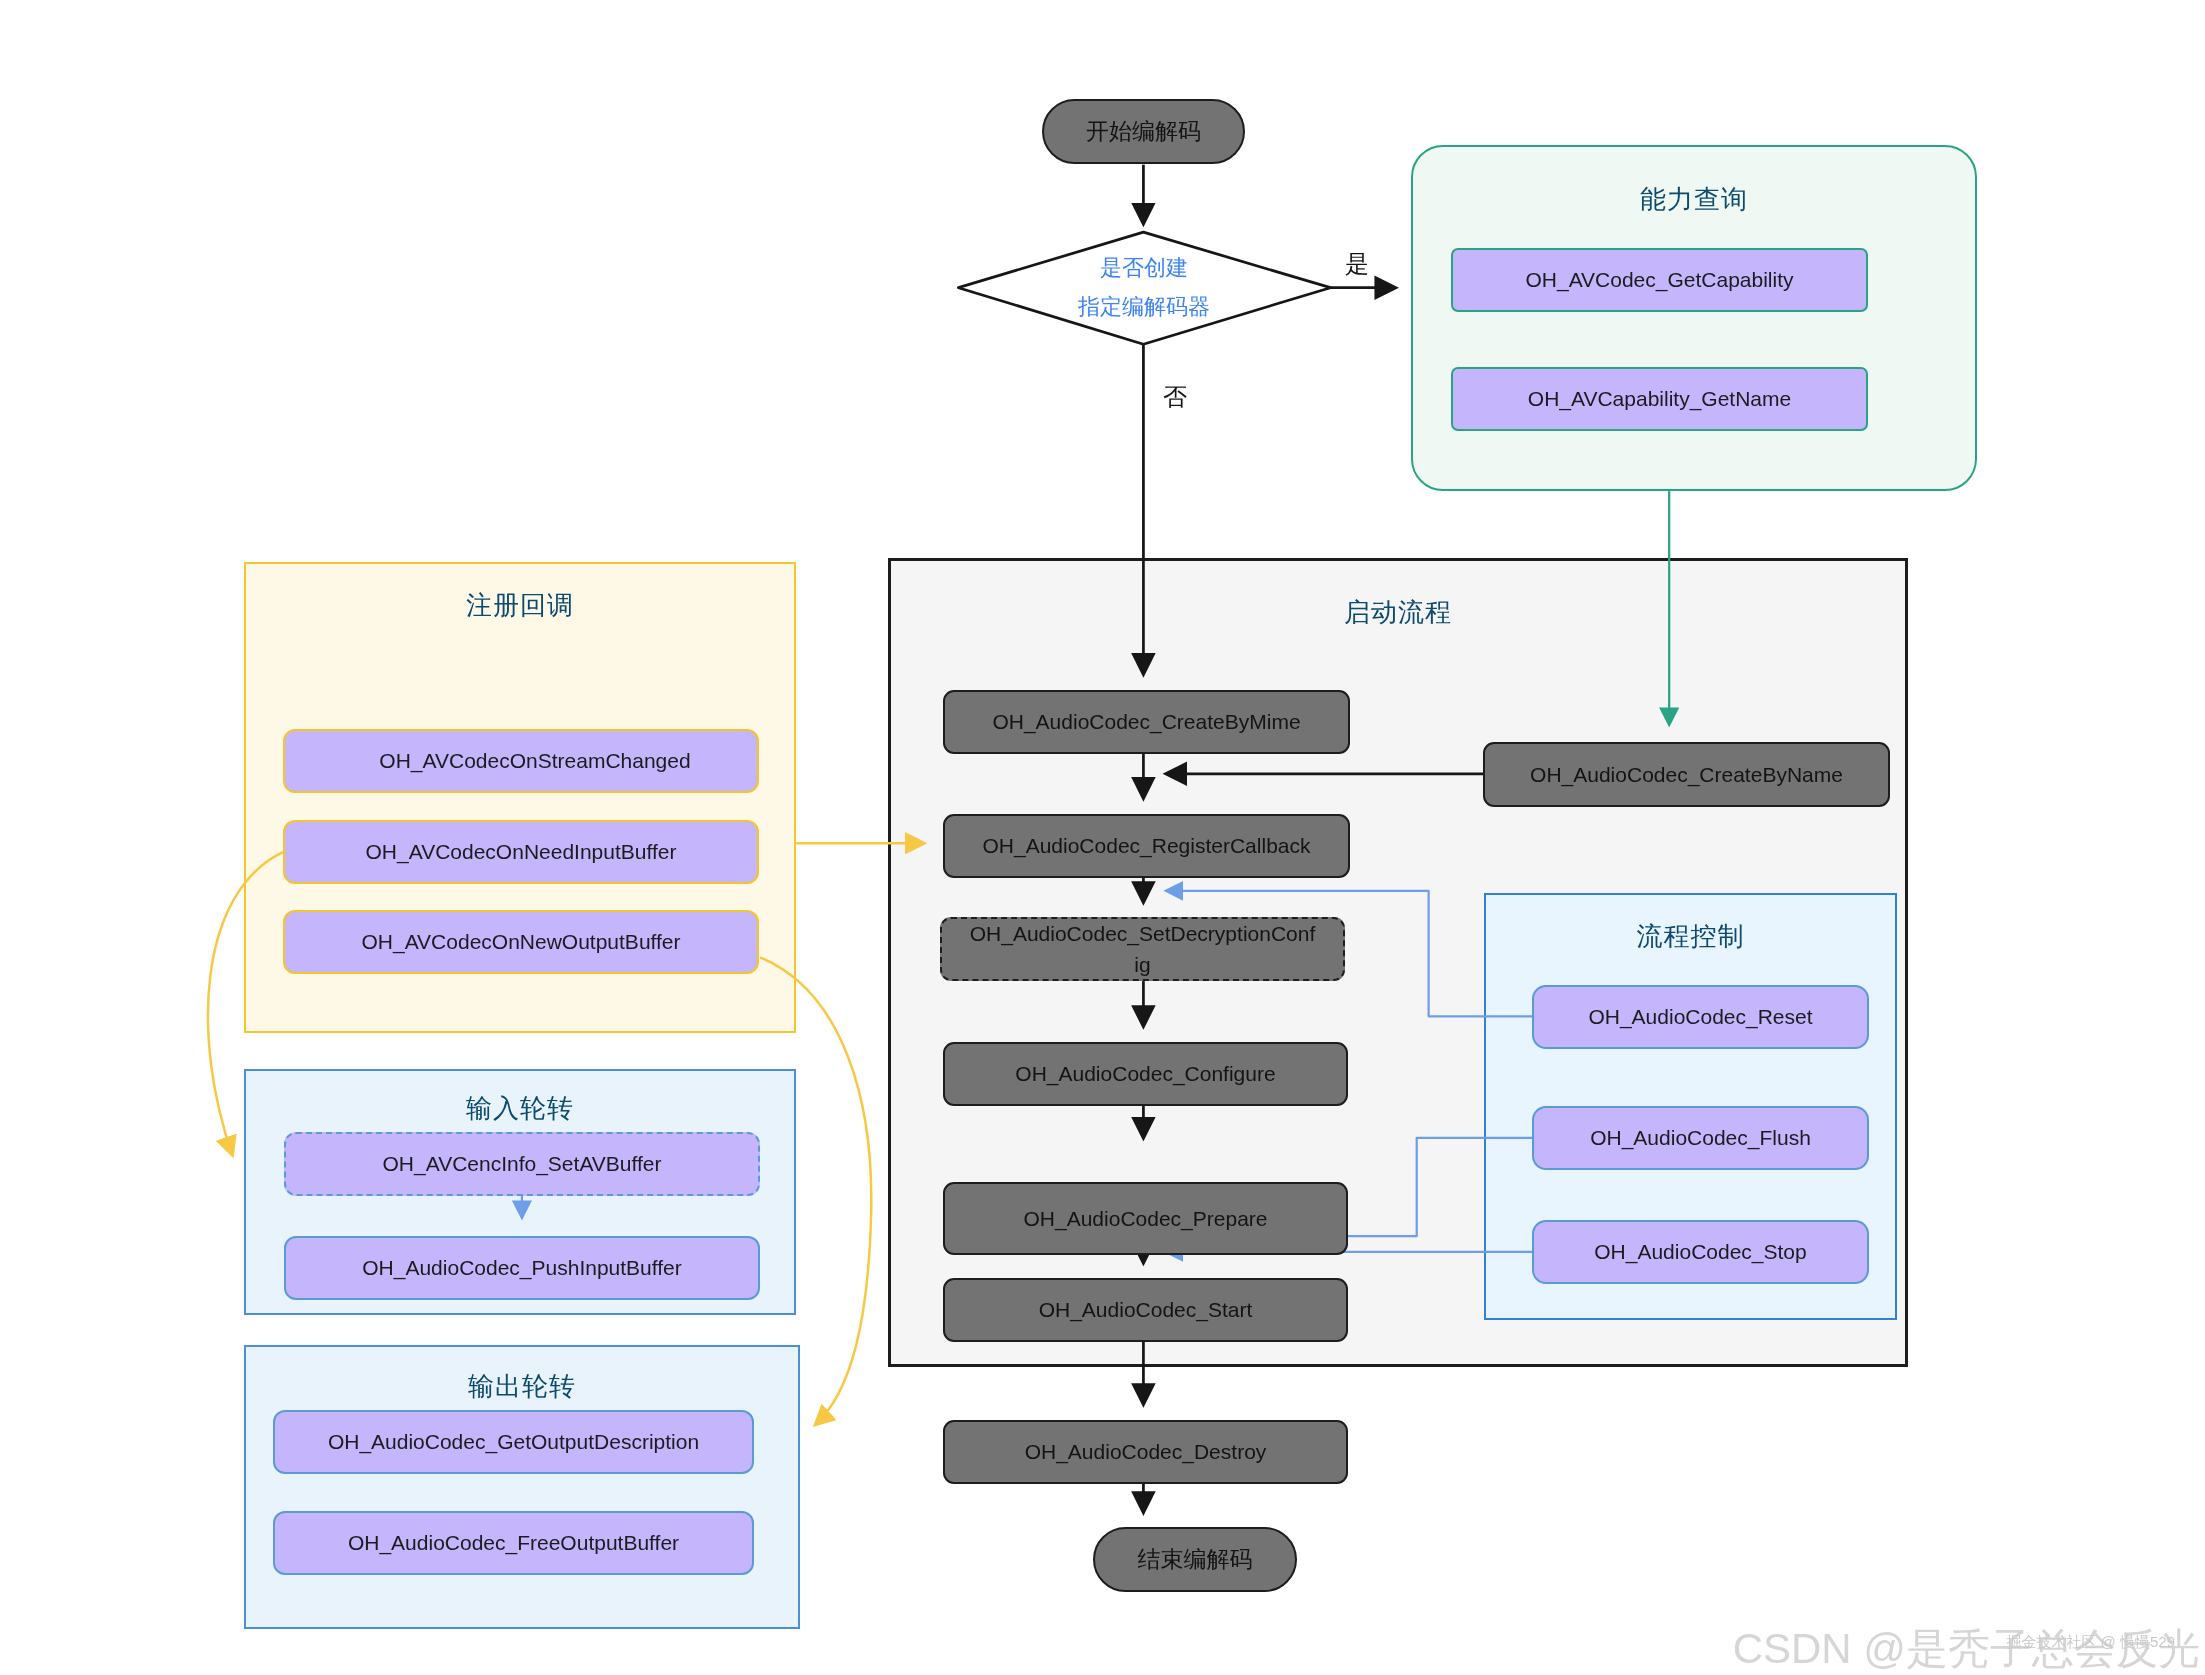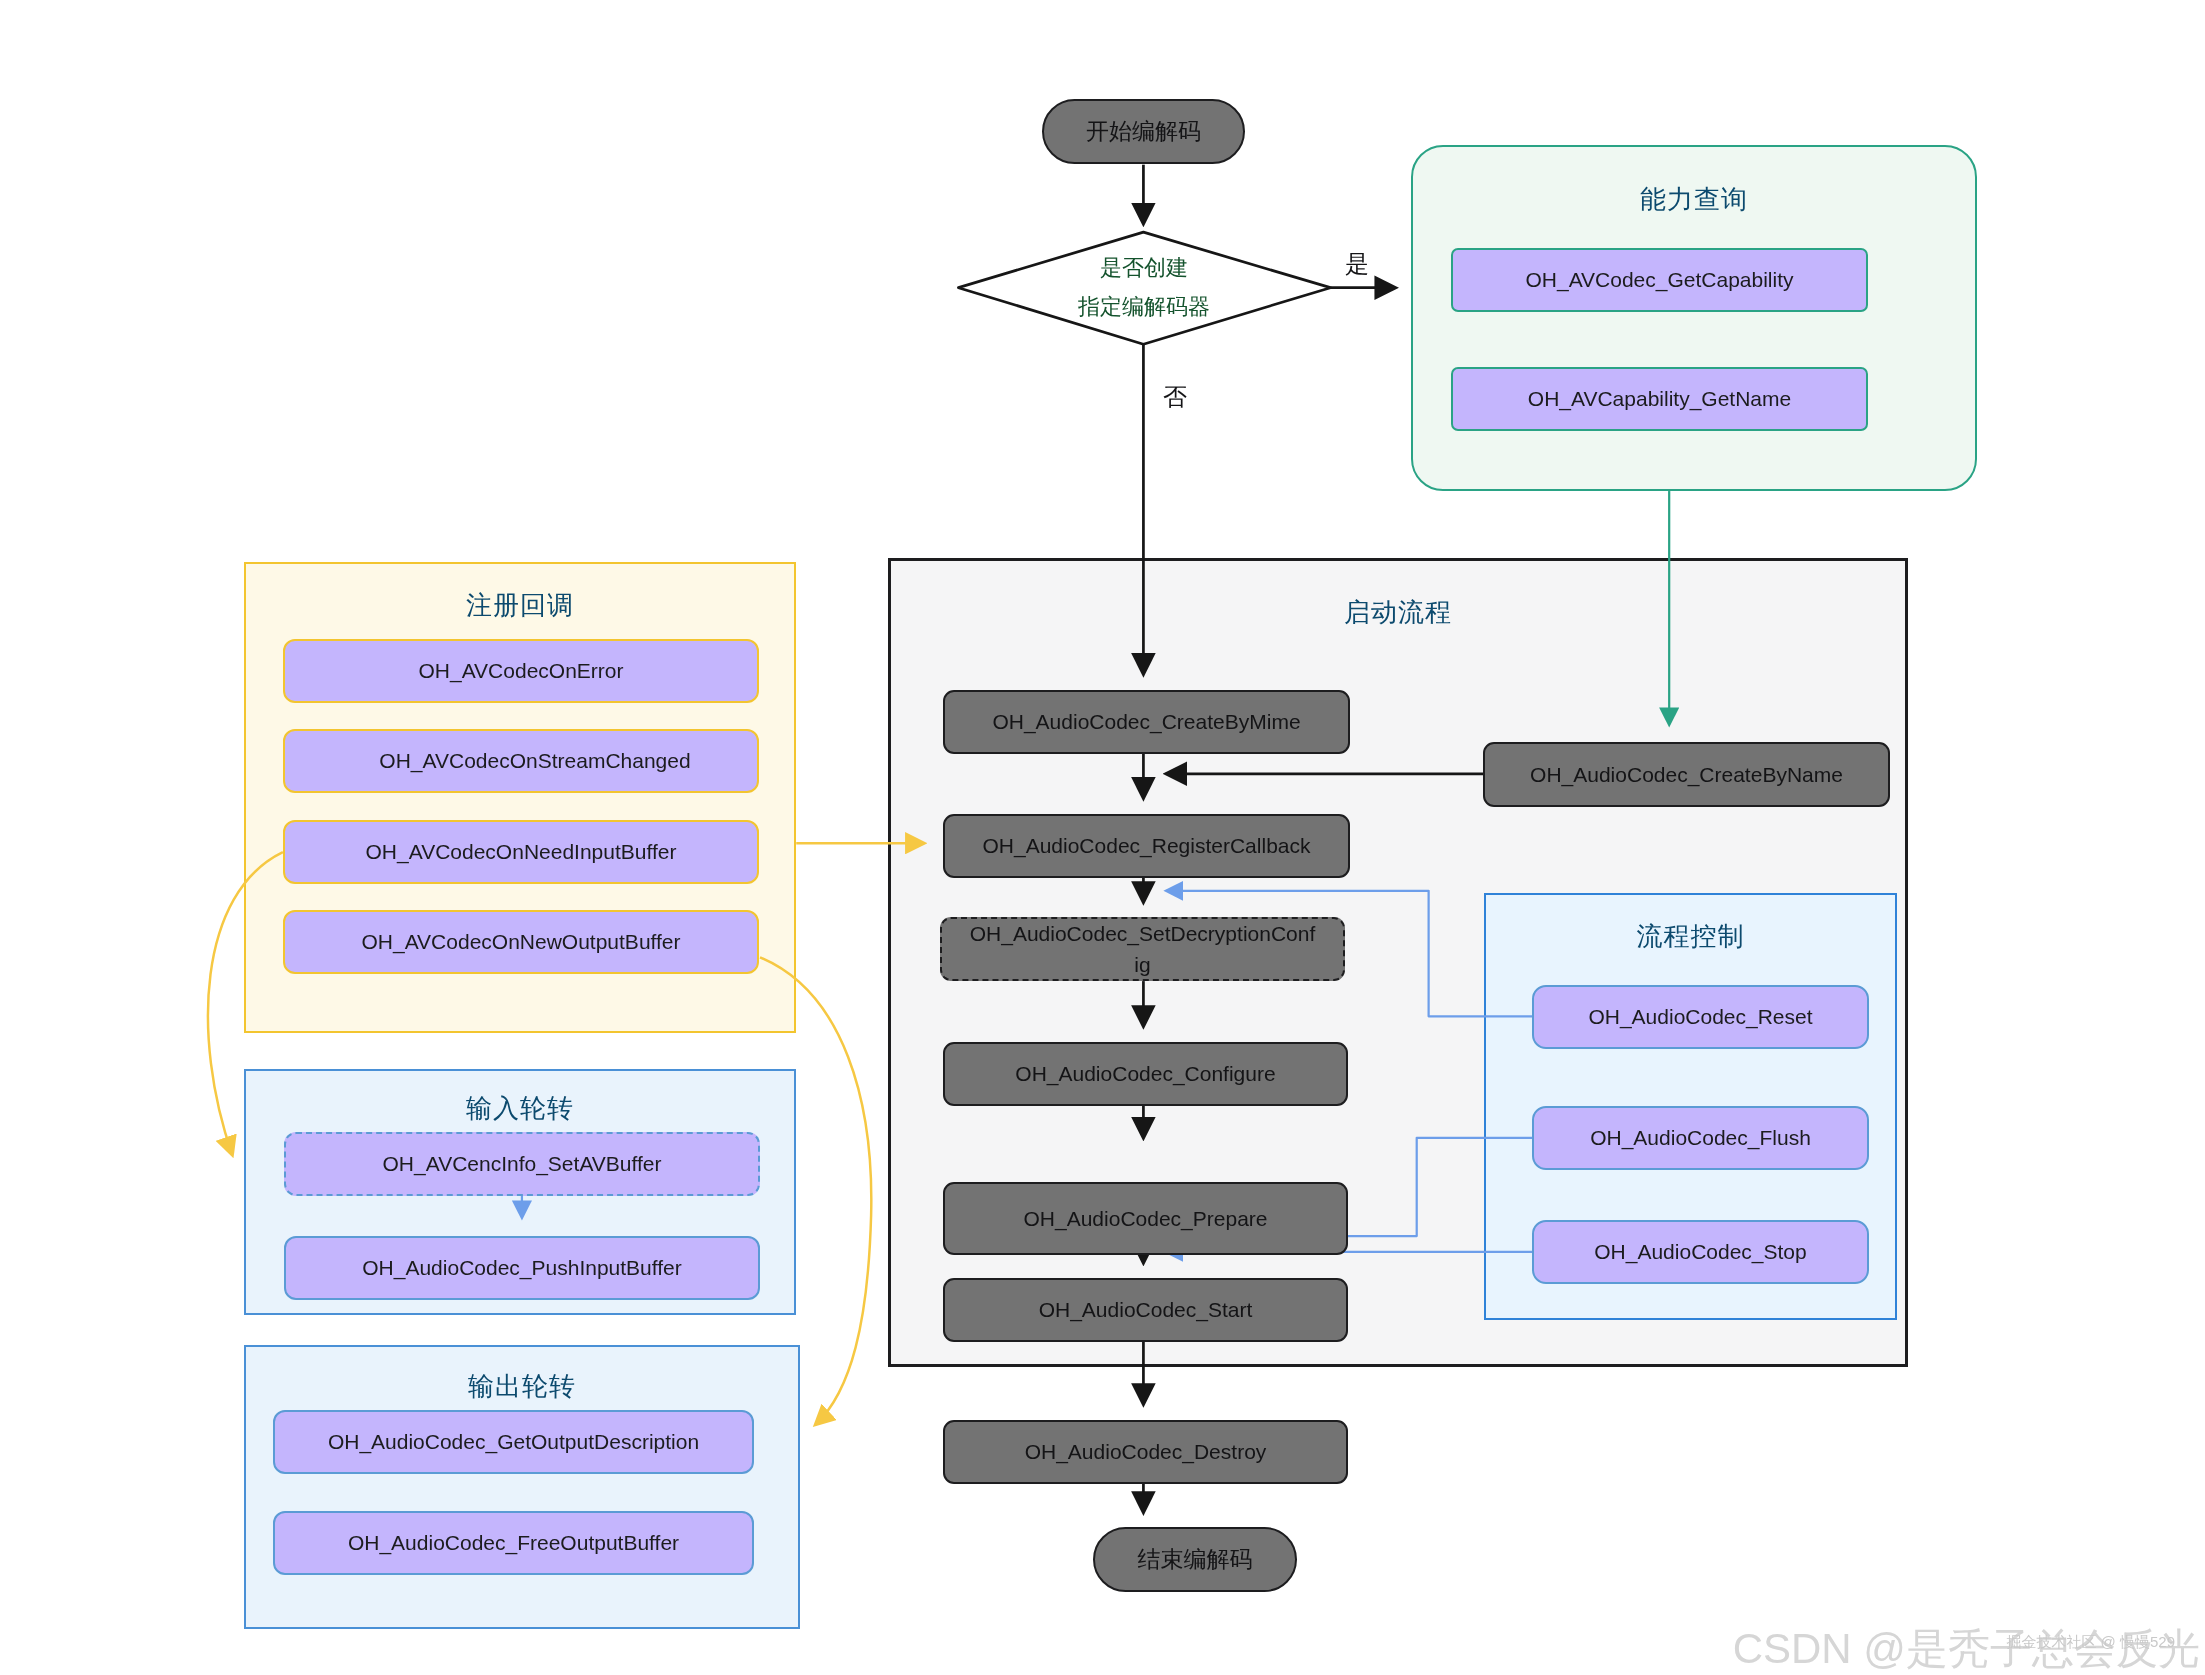--- a/index.html
+++ b/index.html
@@ -30,21 +30,21 @@
   .item-blue-dashed{border:2px dashed var(--inner-blue);border-radius:12px;}
   .item-control{border:2px solid var(--inner-blue);border-radius:14px;}
   
   .node{background:#737373;border:2.5px solid var(--node-border);display:flex;align-items:center;
         justify-content:center;text-align:center;font-size:21px;color:#141416;}
   .node-rect{border-radius:11px;}
   .node-stadium{border-radius:35px;font-size:23px;}
   .node-dashed{border-style:dashed;border-radius:11px;word-break:break-all;
                padding:0 26px;line-height:1.5;}
   .diamond-label{position:absolute;z-index:3;display:flex;align-items:center;justify-content:center;
-                 text-align:center;font-size:22px;line-height:1.75;white-space:pre-line;color:#14532d;}
+                 text-align:center;font-size:22px;line-height:1.75;white-space:pre-line;color:#3b82f6;}
   .floating-label{font-size:24px;color:#141416;}
   
   .ln{fill:none;stroke-linejoin:round;}
   .ln-black{stroke:var(--black-line);stroke-width:5.5px;}
   .ln-green{stroke:var(--green);stroke-width:4.5px;}
   .ln-yellow{stroke:var(--yellow-arrow);stroke-width:5px;}
   .ln-blue{stroke:var(--connector-blue);stroke-width:4.5px;}
   .mk-black{fill:var(--black-line);}
   .mk-green{fill:var(--green);}
   .mk-yellow{fill:var(--yellow-arrow);}
@@ -60,21 +60,20 @@
 
 <div class="canvas">
 
   <div class="panel panel-capability" style="left:1411px;top:145px;width:566px;height:346px;"></div>
   <div class="panel-title" style="left:1411px;top:182px;width:566px;">能力查询</div>
   <div class="item item-green" style="left:1451px;top:248px;width:417px;height:64px;">OH_AVCodec_GetCapability</div>
   <div class="item item-green" style="left:1451px;top:367px;width:417px;height:64px;">OH_AVCapability_GetName</div>
 
   <div class="panel panel-callbacks" style="left:244px;top:562px;width:552px;height:471px;"></div>
   <div class="panel-title" style="left:244px;top:588px;width:552px;">注册回调</div>
-  <div class="item item-yellow" style="left:283px;top:639px;width:476px;height:64px;">OH_AVCodecOnError</div>
   <div class="item item-yellow" style="left:283px;top:729px;width:476px;height:64px;padding-left:28px;">OH_AVCodecOnStreamChanged</div>
   <div class="item item-yellow" style="left:283px;top:820px;width:476px;height:64px;">OH_AVCodecOnNeedInputBuffer</div>
   <div class="item item-yellow" style="left:283px;top:910px;width:476px;height:64px;">OH_AVCodecOnNewOutputBuffer</div>
 
   <div class="panel panel-blue" style="left:244px;top:1069px;width:552px;height:246px;"></div>
   <div class="panel-title" style="left:244px;top:1091px;width:552px;">输入轮转</div>
   <div class="item item-blue-dashed" style="left:284px;top:1132px;width:476px;height:64px;">OH_AVCencInfo_SetAVBuffer</div>
   <div class="item item-blue" style="left:284px;top:1236px;width:476px;height:64px;">OH_AudioCodec_PushInputBuffer</div>
 
   <div class="panel panel-blue" style="left:244px;top:1345px;width:556px;height:284px;"></div>

